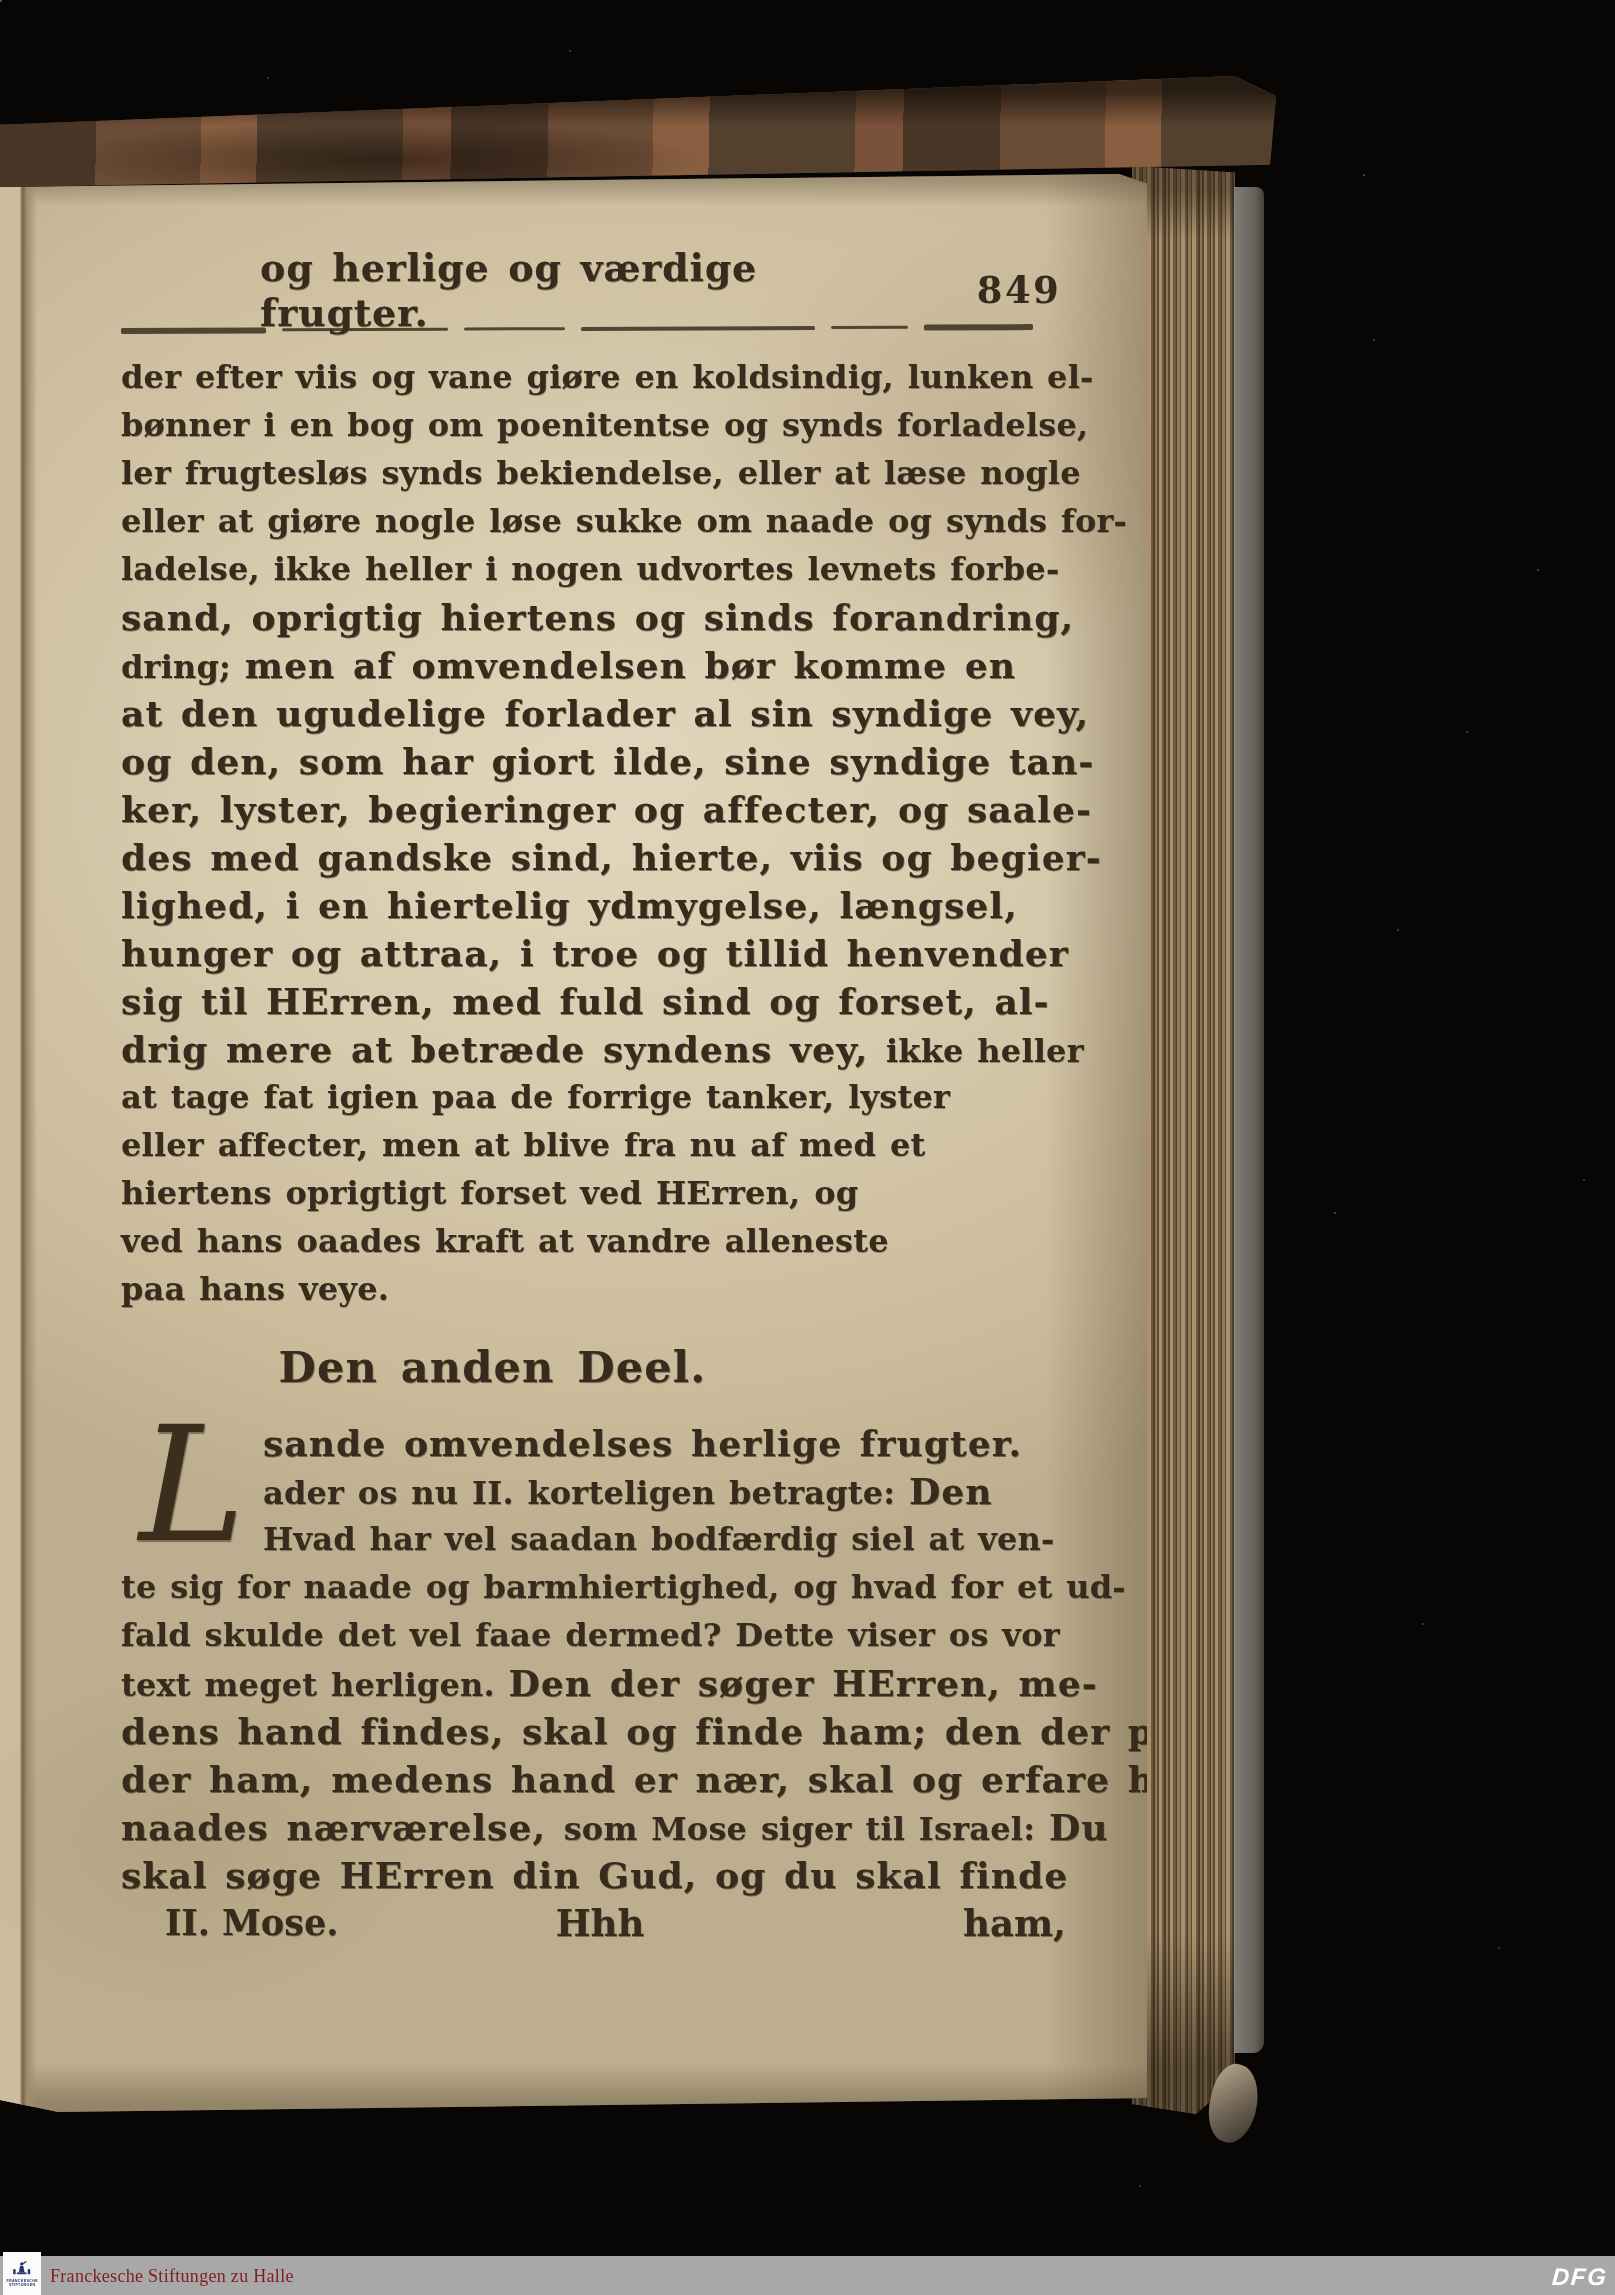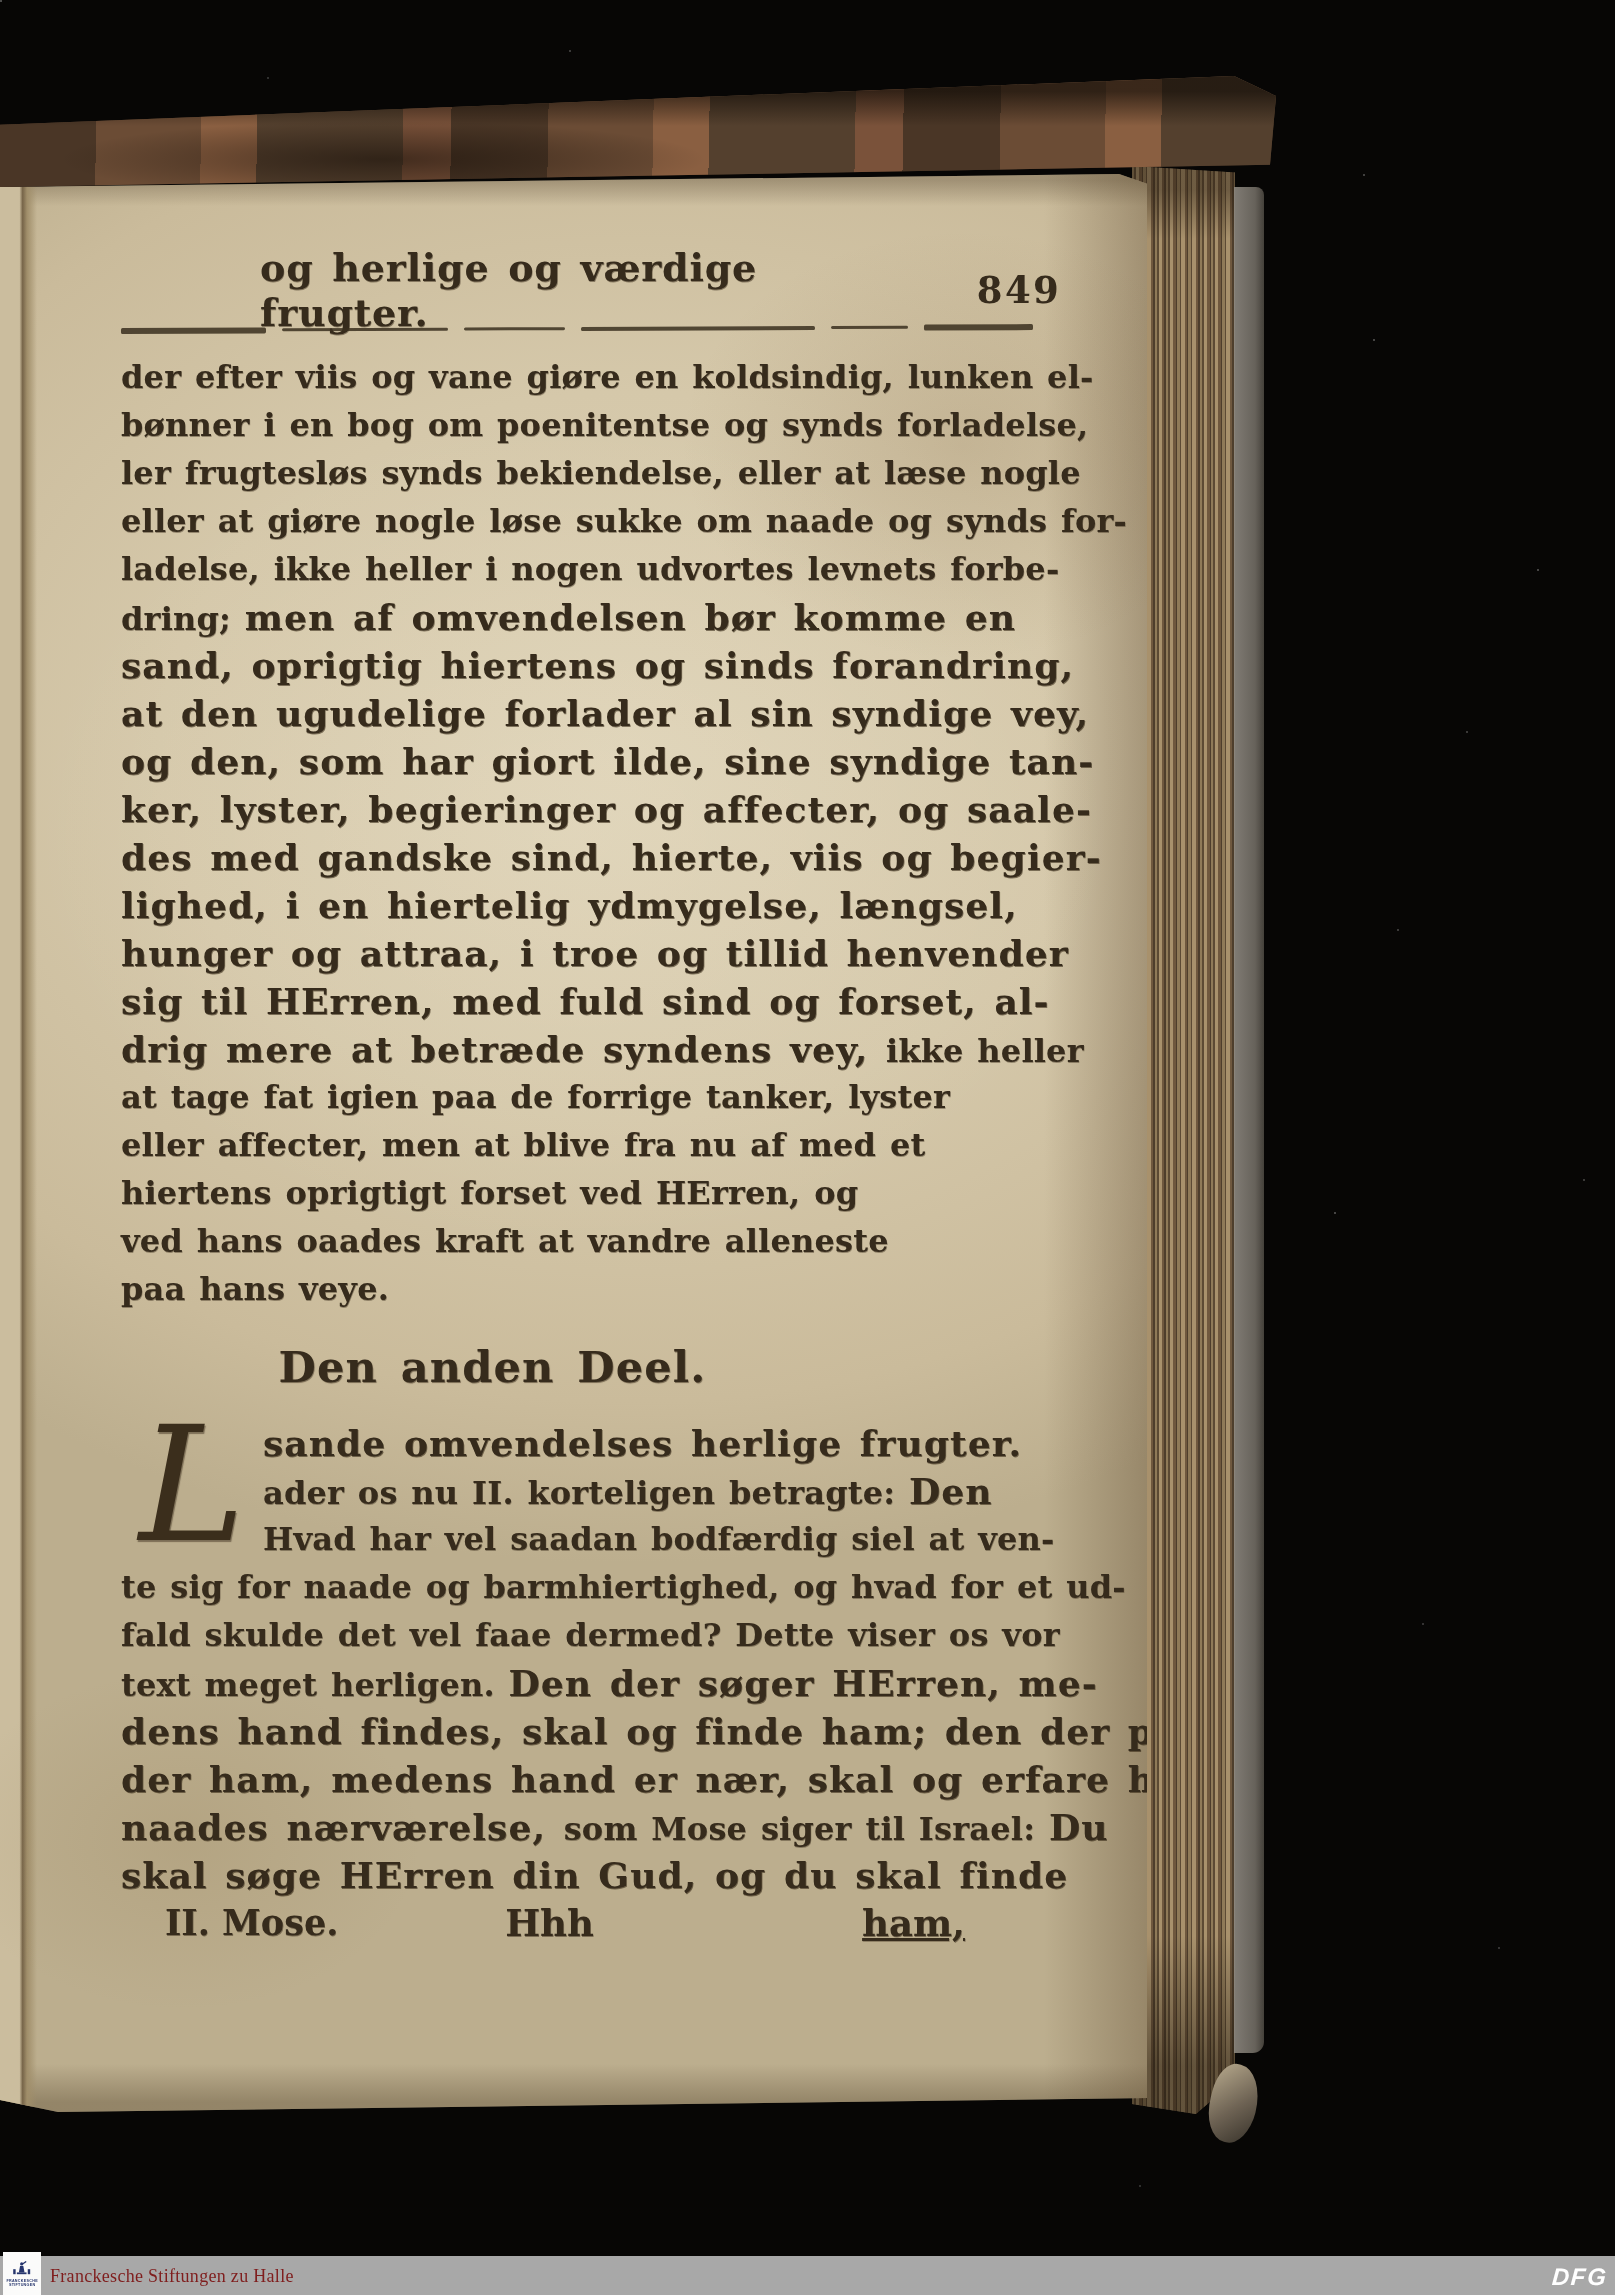--- a/index.html
+++ b/index.html
@@ -56,21 +56,21 @@
     text-shadow:0.8px 0.9px 0.7px rgba(45,32,15,.5);}
 
   .para2{margin-top:21px;}
   .dropcap{float:left;width:142px;height:144px;font-style:italic;font-size:160px;line-height:132px;
     text-align:center;color:#3b2e1c;text-shadow:1.2px 1.6px 1px rgba(45,32,15,.45);}
 
   .catchrow{clear:both;height:48px;line-height:48px;display:flex;font-size:35px;font-weight:700;
     text-shadow:0.6px 0.7px 0.6px rgba(45,32,15,.45);}
   .catchrow .sigleft{margin-left:44px;width:210px;}
   .catchrow .sigmid{flex:1;text-align:center;transform:translateX(-69px);font-size:37px;}
-  .catchrow .catch{margin-right:101px;font-size:37px;text-decoration:underline;}
+  .catchrow .catch{font-size:37px;}
 
   
   .fore-edge{position:absolute;left:1132px;top:166px;width:103px;height:1948px;
     background:
       linear-gradient(180deg, rgba(40,28,16,.45) 0 24px, transparent 73px),
       linear-gradient(0deg, rgba(30,22,12,.5) 0 48px, transparent 178px),
       repeating-linear-gradient(90deg,#8f7a58 0 2.4px,#5c4a34 2.4px 4px,#a8916c 4px 7.3px,#6f583e 7.3px 9.7px,#4e3e2c 9.7px 11.3px);
     clip-path:polygon(0 0,100% 6.5px,100% 1914px,62% 1948px,0 1938px);}
   .cover-edge{position:absolute;left:1234px;top:187px;width:30px;height:1866px;
     background:linear-gradient(90deg,#8b867e,#6f6a62 70%,#4a463f);
@@ -127,22 +127,22 @@
           <i></i>
           <i></i>
       </div>
 
       <div class="para1">
           <div class="line"><span>der efter viis og vane giøre en koldsindig, lunken el-</span></div>
           <div class="line"><span>bønner i en bog om poenitentse og synds forladelse,</span></div>
           <div class="line"><span>ler frugtesløs synds bekiendelse, eller at læse nogle</span></div>
           <div class="line"><span>eller at giøre nogle løse sukke om naade og synds for-</span></div>
           <div class="line"><span>ladelse, ikke heller i nogen udvortes levnets forbe-</span></div>
+          <div class="line"><span class="em">sand, oprigtig hiertens og sinds forandring,</span></div>
           <div class="line"><span>dring; </span><span class="em">men af omvendelsen bør komme en</span></div>
-          <div class="line"><span class="em">sand, oprigtig hiertens og sinds forandring,</span></div>
           <div class="line"><span class="em">at den ugudelige forlader al sin syndige vey,</span></div>
           <div class="line"><span class="em">og den, som har giort ilde, sine syndige tan-</span></div>
           <div class="line"><span class="em">ker, lyster, begieringer og affecter, og saale-</span></div>
           <div class="line"><span class="em">des med gandske sind, hierte, viis og begier-</span></div>
           <div class="line"><span class="em">lighed, i en hiertelig ydmygelse, længsel,</span></div>
           <div class="line"><span class="em">hunger og attraa, i troe og tillid henvender</span></div>
           <div class="line"><span class="em">sig til HErren, med fuld sind og forset, al-</span></div>
           <div class="line"><span class="em">drig mere at betræde syndens vey, </span><span>ikke heller</span></div>
           <div class="line"><span>at tage fat igien paa de forrige tanker, lyster</span></div>
           <div class="line"><span>eller affecter, men at blive fra nu af med et</span></div>

